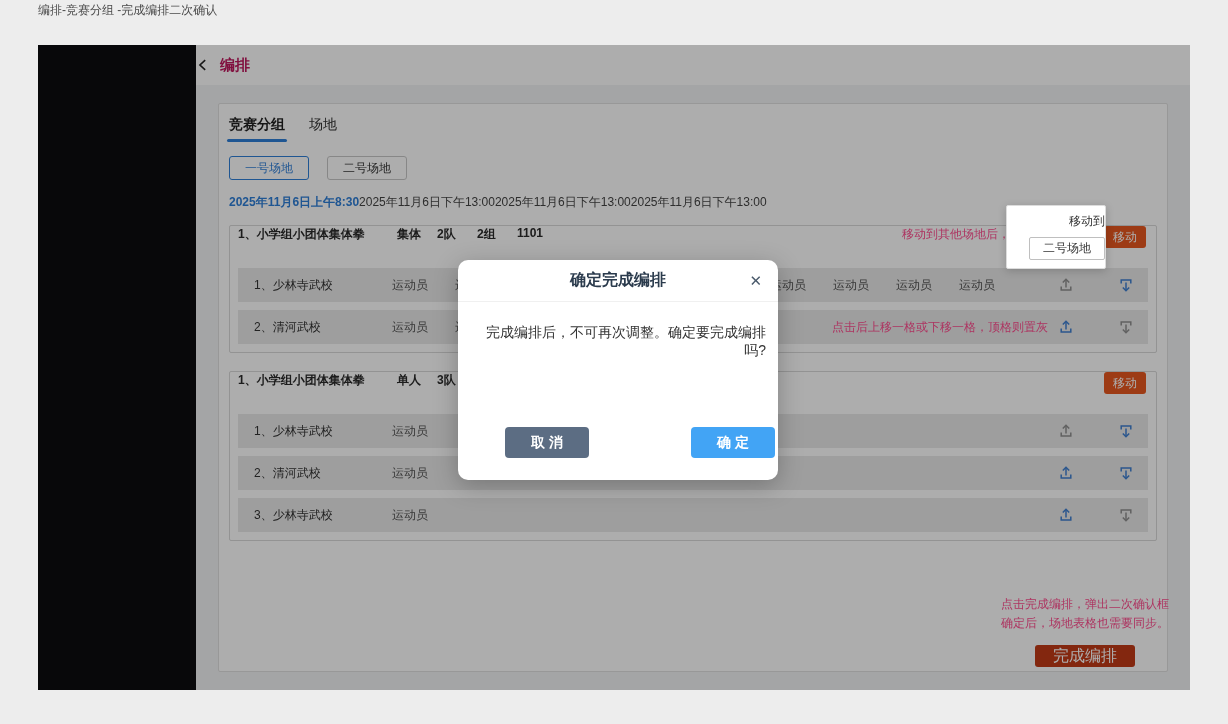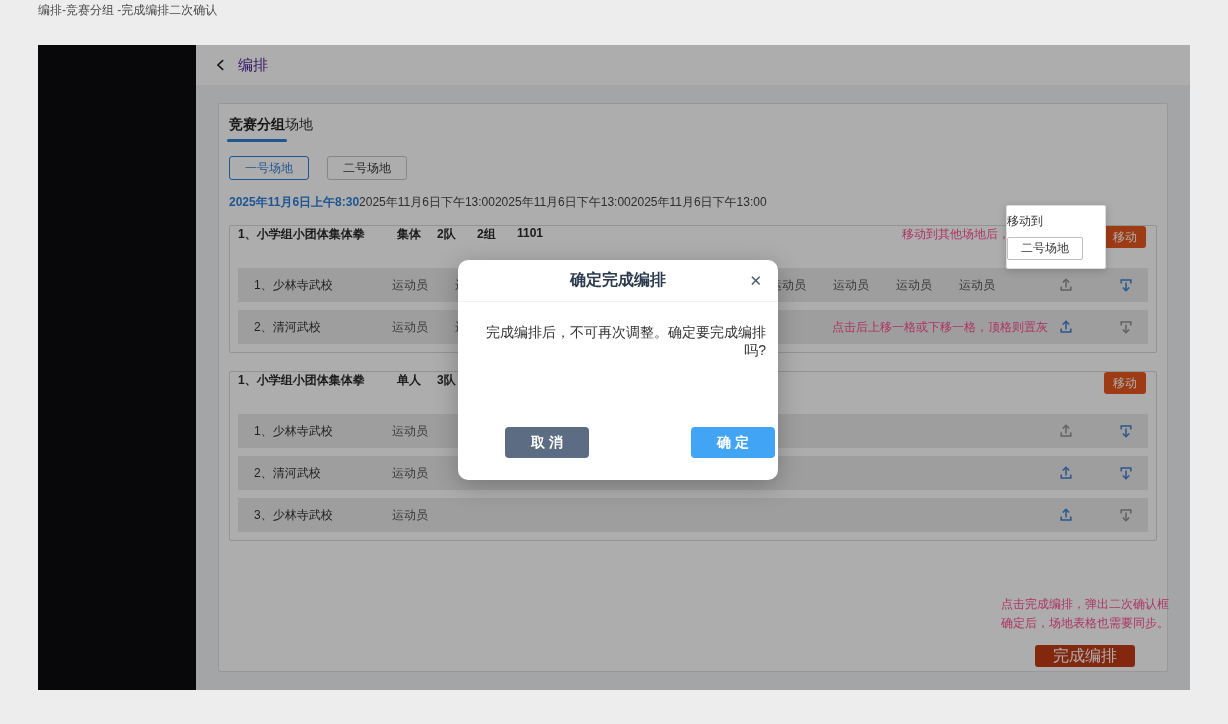--- a/index.html
+++ b/index.html
@@ -23,38 +23,38 @@
   }
   .sidebar {
     width:158px; height:100%;
     background:#0d0d0f;
     flex:0 0 158px;
   }
   .main { flex:1; display:flex; flex-direction:column; background:#fff; min-width:0; }
   .topbar {
     height:40px; background:#fff;
     display:flex; align-items:center;
-    padding-left:18px; gap:10px;
-    font-size:15px; font-weight:normal; color:#4c1d95;
+    gap:10px;
+    font-size:15px; font-weight:bold; color:#be185d;
   }
   .back-icon { display:flex; align-items:center; cursor:pointer; }
   .content {
     flex:1; background:#f2f3f5;
     padding:18px 22px;
   }
   .panel {
     width:950px; height:569px;
     background:#fff;
     border:1px solid #e0e0e0;
     border-radius:2px;
     padding:8px 10px;
     position:relative;
   }
   
-  .tabs { display:flex; padding-top:4px; }
+  .tabs { display:flex; gap:24px; padding-top:4px; }
   .tab { font-size:14px; color:#333; padding-bottom:8px; cursor:pointer; position:relative; }
   .tab.active { font-weight:bold; color:#1f1f1f; }
   .tab.active::after {
     content:""; position:absolute; left:-2px; right:-2px; bottom:0;
     height:3px; background:var(--accent-blue,#2f7fd8); border-radius:2px;
   }
   
   .venues { display:flex; gap:18px; margin-top:14px; }
   .venue-btn {
     width:80px; height:24px; font-size:12px;
@@ -120,21 +120,21 @@
   
   .dim-overlay {
     position:absolute; inset:0; background:rgba(0,0,0,0.32); z-index:10;
   }
   
   .move-tooltip {
     position:absolute; left:968px; top:160px; width:100px;
     background:#fff; border:1px solid #dcdcdc; border-radius:2px;
     box-shadow:0 2px 8px rgba(0,0,0,0.18);
     padding:7px 0 8px; z-index:20;
-    display:flex; flex-direction:column; align-items:flex-start; gap:7px;
+    display:flex; flex-direction:column; align-items:flex-end; gap:7px;
   }
   .move-tooltip-title { font-size:12px; color:#333; }
   .move-tooltip-option {
     width:76px; height:23px; background:#fff; border:1px solid #bfbfbf; border-radius:2px;
     font-size:12px; color:#333; cursor:pointer;
   }
   
   .modal {
     position:absolute; left:420px; top:215px; width:320px; height:220px;
     background:#fff; border-radius:10px; z-index:30;

